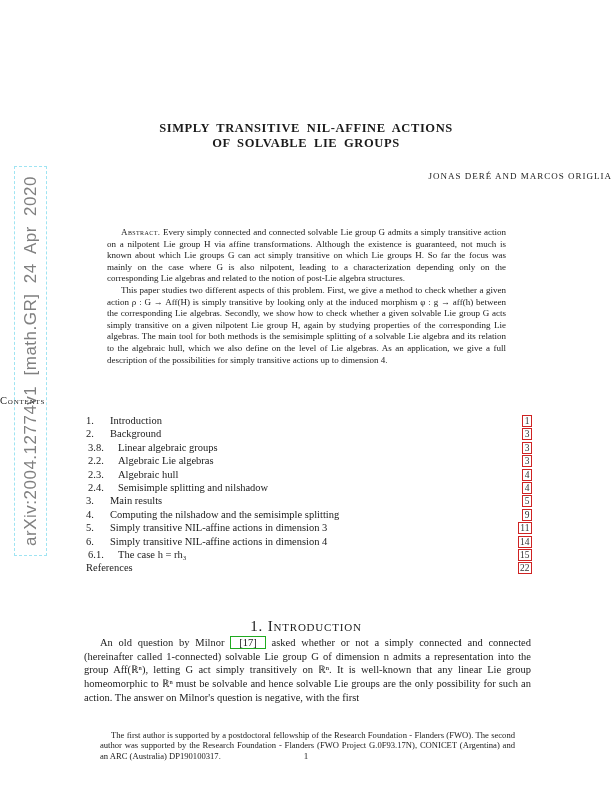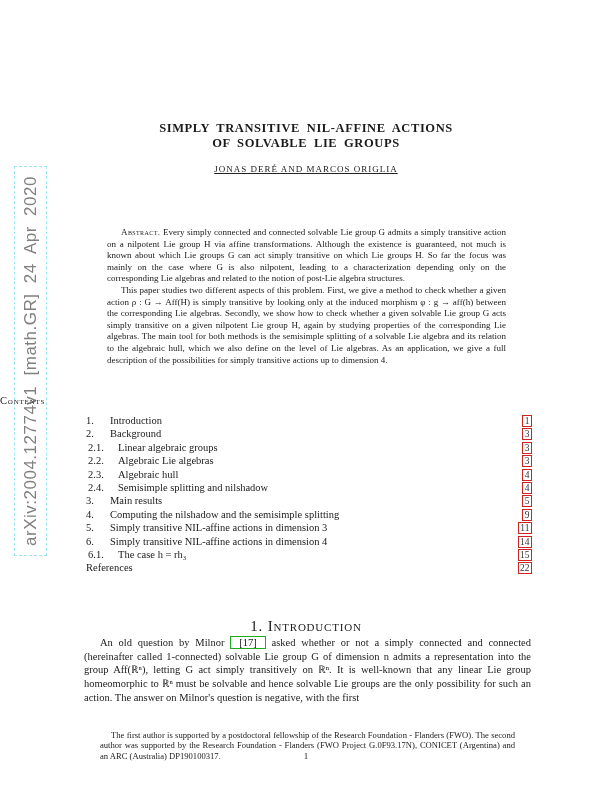--- a/index.html
+++ b/index.html
@@ -41,26 +41,25 @@
     text-align: center;
     font-weight: bold;
     font-size: 12.5px;
     letter-spacing: 0.6px;
     word-spacing: 3px;
     line-height: 14.5px;
   }
 
   .authors {
     position: absolute;
-    top: 164px; left: 0; right: 0;
-    text-align: center;
+    top: 171px; left: 0; right: 0;
+    text-align: right;
     font-size: 9px;
     letter-spacing: 1px;
     color: #222;
-    text-decoration: underline;
   }
 
   .abstract {
     position: absolute;
     top: 227px; left: 107px;
     width: 399px;
     font-size: 9px;
     line-height: 11.6px;
     text-align: justify;
   }
@@ -169,21 +168,21 @@
       <span class="toc-num">1.</span>
       <span class="toc-label">Introduction</span>
       <span class="toc-page">1</span>
     </div>
     <div class="toc-row">
       <span class="toc-num">2.</span>
       <span class="toc-label">Background</span>
       <span class="toc-page">3</span>
     </div>
     <div class="toc-row sub">
-      <span class="toc-num">2.1.</span>
+      <span class="toc-num">3.8.</span>
       <span class="toc-label">Linear algebraic groups</span>
       <span class="toc-page">3</span>
     </div>
     <div class="toc-row sub">
       <span class="toc-num">2.2.</span>
       <span class="toc-label">Algebraic Lie algebras</span>
       <span class="toc-page">3</span>
     </div>
     <div class="toc-row sub">
       <span class="toc-num">2.3.</span>

